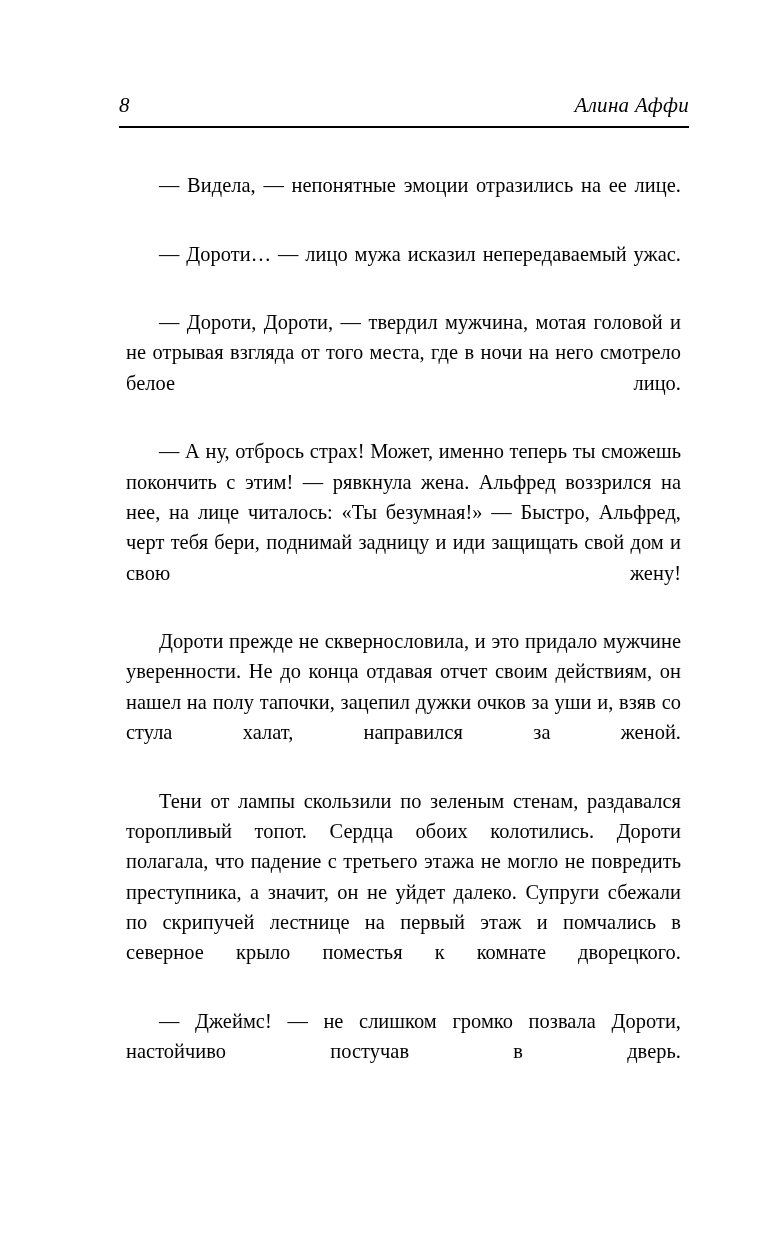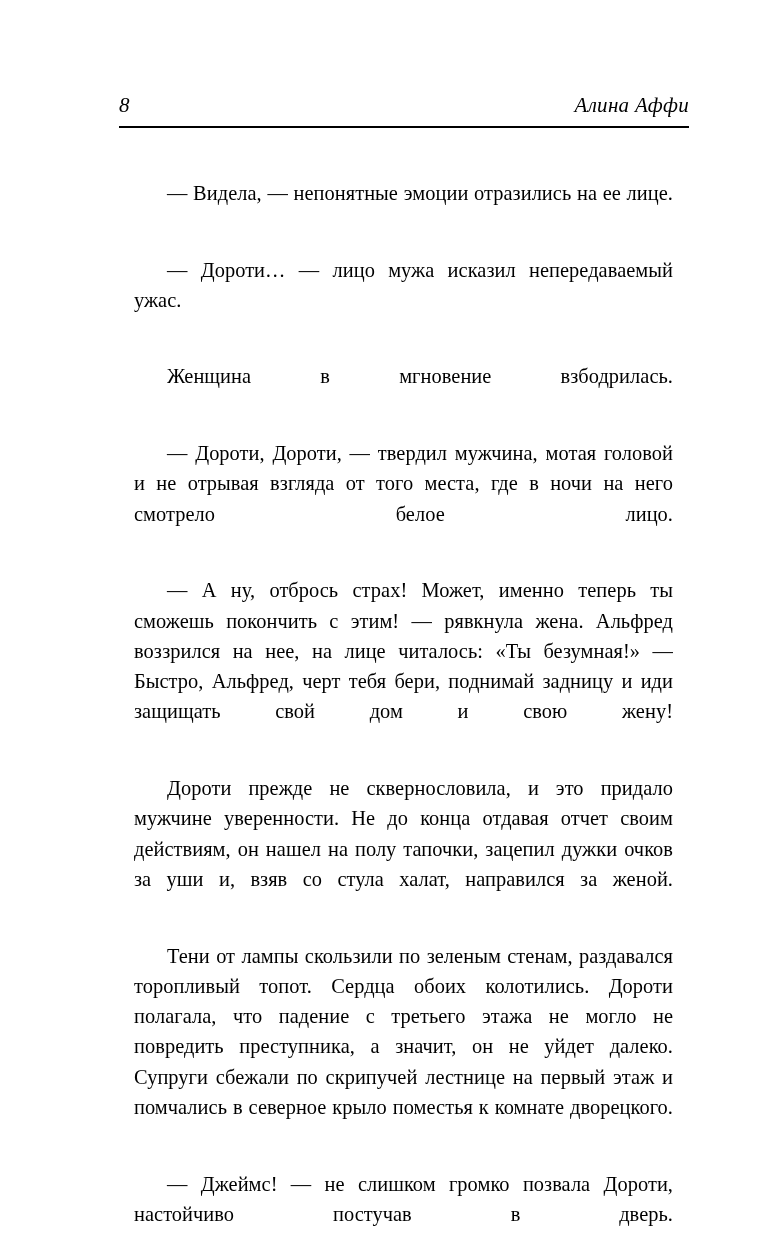--- a/index.html
+++ b/index.html
@@ -64,21 +64,21 @@
   }
 
   
   .textblock {
     position: absolute;
     left: 118px;
     top: 162px;
     width: 571px;
   }
   p.para {
-    margin: 16px;
+    margin: 8px;
     text-indent: 33px;
     text-align: justify;
     text-justify: inter-word;
     font-size: 20.4px;
     line-height: 30.3px;
     letter-spacing: 0.05px;
     word-spacing: 0.3px;
     hyphens: manual;
   }
   
@@ -97,21 +97,20 @@
     <div class="running-head-row">
       <span class="folio">8</span>
       <span class="running-title">Алина Аффи</span>
     </div>
     <div class="head-rule"></div>
   </div>
 
   <div class="textblock">
       <p class="para">— Видела, — непонятные эмоции отразились на ее лице.</p>
       <p class="para">— Дороти… — лицо мужа исказил непередаваемый ужас.</p>
-      <p class="para">Женщина в мгновение взбодрилась.</p>
       <p class="para">— Дороти, Дороти, — твердил мужчина, мотая головой и не отрывая взгляда от того места, где в ночи на него смотрело белое лицо.</p>
       <p class="para">— А ну, отбрось страх! Может, именно теперь ты сможешь покончить с этим! — рявкнула жена. Альфред воззрился на нее, на лице читалось: «Ты безумная!» — Быстро, Альфред, черт тебя бери, поднимай задницу и иди защищать свой дом и свою жену!</p>
       <p class="para">Дороти прежде не сквернословила, и это придало мужчине уверенности. Не до конца отдавая отчет своим действиям, он нашел на полу тапочки, зацепил дужки очков за уши и, взяв со стула халат, направился за женой.</p>
       <p class="para">Тени от лампы скользили по зеленым стенам, раздавался торопливый топот. Сердца обоих колотились. Дороти полагала, что падение с третьего этажа не могло не повредить преступника, а значит, он не уйдет далеко. Супруги сбежали по скрипучей лестнице на первый этаж и помчались в северное крыло поместья к комнате дворецкого.</p>
       <p class="para">— Джеймс! — не слишком громко позвала Дороти, настойчиво постучав в дверь.</p>
     </div>
 
 </div>
 
 </body></html>

